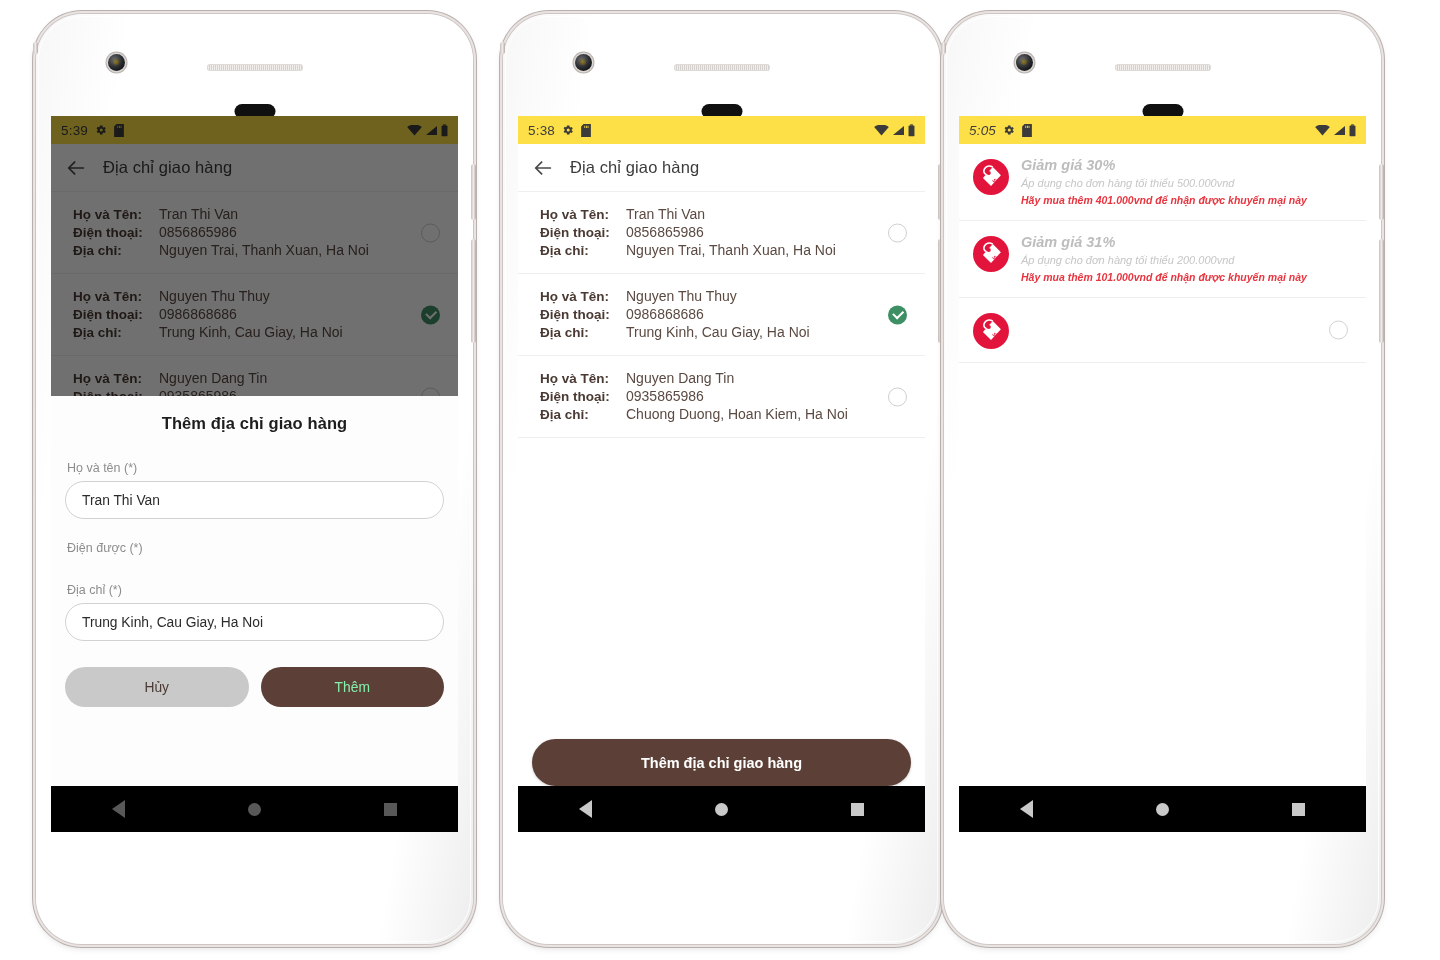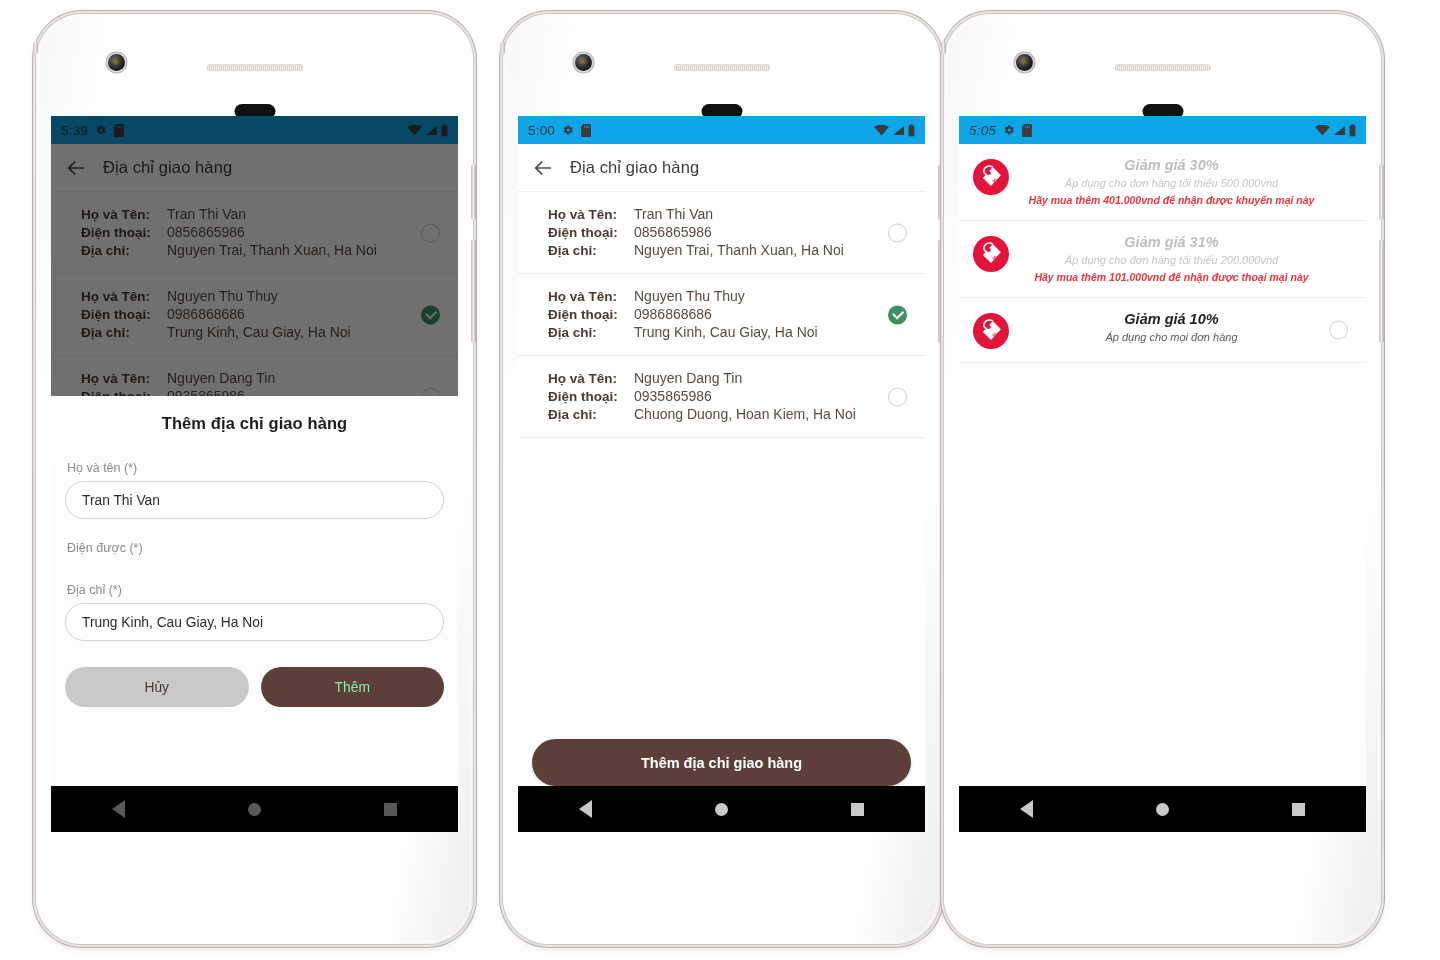--- a/index.html
+++ b/index.html
@@ -100,21 +100,21 @@
   }
   .screen-inner { position: relative; width: 100%; height: 100%; }
 
   
   .statusbar {
     height: 28px;
     display: flex; align-items: center;
     padding: 0 10px;
     font-size: 13px;
     color: #3b3b3b;
-    background: #0ea5e9;
+    background: #fde047;
     justify-content: center;
   }
   .sb-left { display: flex; align-items: center; gap: 7px; }
   .sb-time { font-size: 13.5px; letter-spacing: .2px; color:#3c3c3c; }
   .sb-right { margin-left: auto; display: flex; align-items: center; gap: 3px; }
   .ic-gear { width: 12px; height: 12px; }
   .ic-sd   { width: 10px; height: 13px; }
   .ic-wifi { width: 15px; height: 11px; }
   .ic-sig  { width: 13px; height: 11px; }
   .ic-batt { width: 7px; height: 13px; }
@@ -135,21 +135,21 @@
     letter-spacing: .1px;
   }
 
   
   .addr-list { background: #ffffff; }
   .addr-row {
     position: relative;
     padding: 12px 14px 13px 14px;
     border-bottom: 1px solid #eeeeee;
   }
-  .addr-line { display: flex; align-items: baseline; margin: 2px 16px; }
+  .addr-line { display: flex; align-items: baseline; margin: 2px 8px; }
   .addr-key {
     width: 86px; flex: 0 0 86px;
     font-size: 13.5px; font-weight: bold;
     color: #4a3a33;
   }
   .addr-val { font-size: 14px; color: #5b4a42; }
   .radio {
     position: absolute;
     right: 18px; top: 50%;
     transform: translateY(-50%);
@@ -272,21 +272,21 @@
   .promo-list { background: #ffffff; }
   .promo-row {
     position: relative;
     display: flex;
     align-items: flex-start;
     gap: 12px;
     padding: 13px 14px 13px 14px;
     border-bottom: 1px solid #eeeeee;
   }
   .promo-icon { flex: 0 0 auto; width: 36px; height: 36px; margin-top: 2px; }
-  .promo-body { flex: 1 1 auto; min-width: 0; padding-right: 30px; text-align: center; }
+  .promo-body { flex: 1 1 auto; min-width: 0; padding-right: 30px; }
   .promo-title { font-size: 14.5px; font-weight: bold; color: #1f1f1f; margin-bottom: 3px; }
   .promo-sub  { font-size: 11px; color: #5a5a5a; line-height: 1.35; }
   .promo-note { font-size: 10.5px; font-weight: bold; color: #e8353f; margin-top: 2px; line-height: 1.35; }
   .promo-row.disabled .promo-title { color: #bdbdbd; }
   .promo-row.disabled .promo-sub   { color: #c6c6c6; }
   .promo-radio {
     position: absolute;
     right: 18px; top: 50%;
     transform: translateY(-50%);
     width: 19px; height: 19px;
@@ -442,21 +442,21 @@
     <div class="rail right r2"></div>
     <div class="cam"></div>
     <div class="speaker"></div>
     <div class="pill"></div>
 
     <div class="screen">
       <div class="screen-inner">
 
         <div class="statusbar">
           <div class="sb-left">
-            <span class="sb-time">5:00</span>
+            <span class="sb-time">5:38</span>
             <svg class="ic-gear" viewBox="0 0 24 24">
                 <path fill="#3b3b3b" d="M19.4 13a7.6 7.6 0 000-2l2.1-1.6-2-3.5-2.5 1a7.6 7.6 0 00-1.7-1L15 3H9.9l-.4 2.7a7.6 7.6 0 00-1.7 1l-2.5-1-2 3.5L5.4 11a7.6 7.6 0 000 2l-2.1 1.6 2 3.5 2.5-1c.5.4 1.1.8 1.7 1l.4 2.7H15l.4-2.7c.6-.3 1.2-.6 1.7-1l2.5 1 2-3.5zM12.5 15a3 3 0 110-6 3 3 0 010 6z"></path>
               </svg>
             <svg class="ic-sd" viewBox="0 0 12 16">
                 <path fill="#3b3b3b" d="M3 0h9v16H0V3zM4 2v3h1V2zm2 0v3h1V2zm2 0v3h1V2z"></path>
               </svg>
           </div>
           <div class="sb-right">
             <svg class="ic-wifi" viewBox="0 0 16 12">
                 <path fill="#3b3b3b" d="M0 2.2L8 11.5 16 2.2A13 13 0 000 2.2z"></path>
@@ -605,36 +605,32 @@
             <svg class="promo-icon" viewBox="0 0 40 40">
               <circle cx="20" cy="20" r="20" fill="#e3143c"></circle>
               <path d="M22 9l9 9-11 12-9-9z" fill="#ffffff"></path>
               <circle cx="17.5" cy="15.5" r="2.3" fill="#e3143c"></circle>
               <path d="M22 9c-4-2.5-8-1-9.5 2.5-1.2 2.8 .3 5 2 5.6" fill="none" stroke="#ffffff" stroke-width="1.8"></path>
               <text x="21" y="24" fill="#e3143c" font-size="6" font-family="Liberation Sans, sans-serif" font-weight="bold" transform="rotate(44 21 24)">SALE</text>
             </svg>
             <div class="promo-body">
               <div class="promo-title">Giảm giá 31%</div>
               <div class="promo-sub">Áp dụng cho đơn hàng tối thiểu 200.000vnd</div>
-              <div class="promo-note">Hãy mua thêm 101.000vnd để nhận được thoại mại này</div>
+              <div class="promo-note">Hãy mua thêm 101.000vnd để nhận được khuyến mại này</div>
             </div>
           </div>
 
           <div class="promo-row">
             <svg class="promo-icon" viewBox="0 0 40 40">
               <circle cx="20" cy="20" r="20" fill="#e3143c"></circle>
               <path d="M22 9l9 9-11 12-9-9z" fill="#ffffff"></path>
               <circle cx="17.5" cy="15.5" r="2.3" fill="#e3143c"></circle>
               <path d="M22 9c-4-2.5-8-1-9.5 2.5-1.2 2.8 .3 5 2 5.6" fill="none" stroke="#ffffff" stroke-width="1.8"></path>
               <text x="21" y="24" fill="#e3143c" font-size="6" font-family="Liberation Sans, sans-serif" font-weight="bold" transform="rotate(44 21 24)">SALE</text>
             </svg>
-            <div class="promo-body">
-              <div class="promo-title">Giảm giá 10%</div>
-              <div class="promo-sub">Áp dụng cho mọi đơn hàng</div>
-            </div>
             <div class="promo-radio"></div>
           </div>
 
         </div>
 
         <div class="navbar">
           <div class="nav-btn">
               <div class="nav-back"></div>
             </div>
           <div class="nav-btn">

